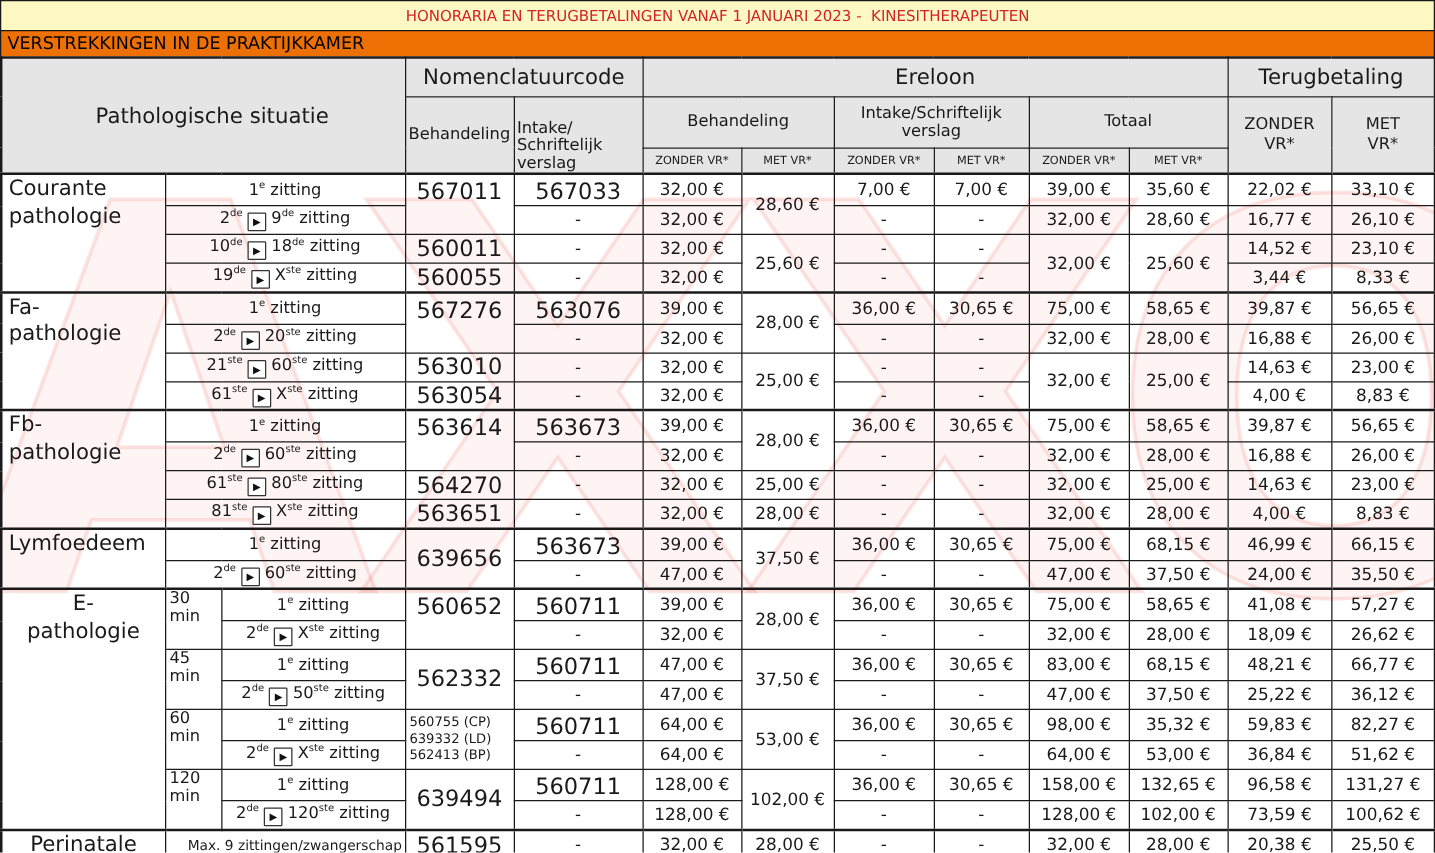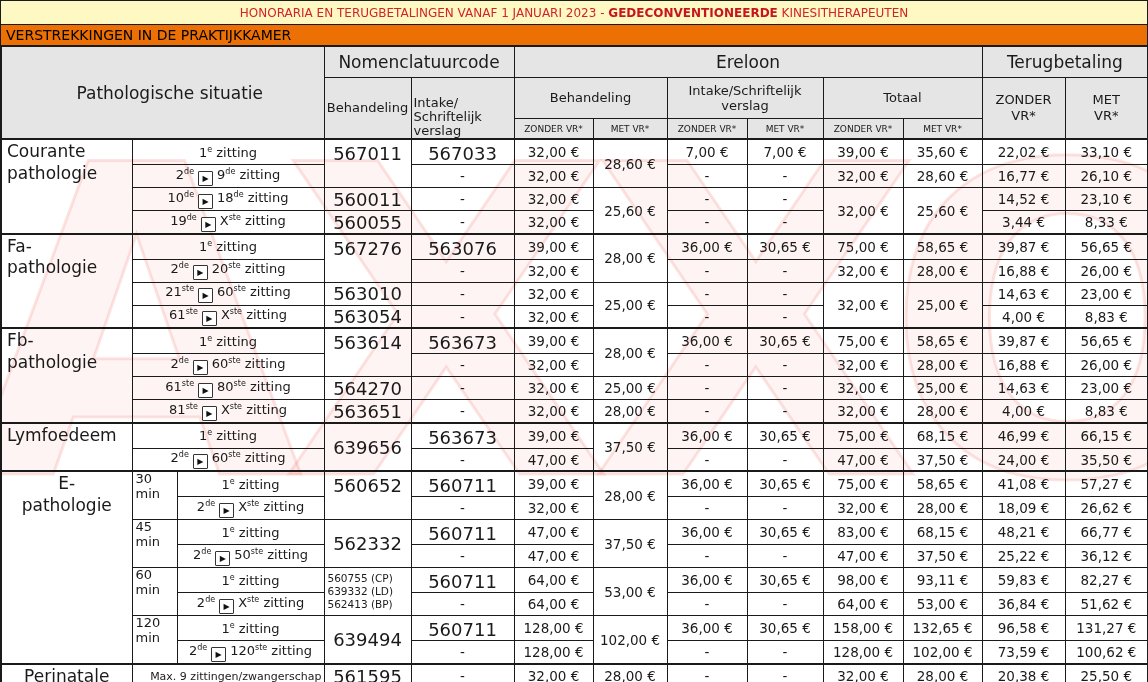--- a/index.html
+++ b/index.html
@@ -74,21 +74,21 @@
     font-size:8px;line-height:13px;text-align:center;
     margin:0 4px;vertical-align:-2px;color:#111;background:#fff;
   }
 </style>
 </head>
 <body>
 
 <div class="page">
   <div class="watermark">AXXON</div>
   <div class="content">
-    <div class="title-row"><span>HONORARIA EN TERUGBETALINGEN VANAF 1 JANUARI 2023 - </span><b>GEDECONVENTIONEERDE</b><span> KINESITHERAPEUTEN</span></div>
+    <div class="title-row"><span>HONORARIA EN TERUGBETALINGEN VANAF 1 JANUARI 2023 - </span><span> KINESITHERAPEUTEN</span></div>
     <div class="orange-bar">VERSTREKKINGEN IN DE PRAKTIJKKAMER</div>
     <table>
       <colgroup>
         <col style="width:131px">
           <col style="width:45px">
           <col style="width:147px">
         <col style="width:87px">
           <col style="width:103px">
         <col style="width:79px">
           <col style="width:74px">
@@ -362,21 +362,21 @@
             <td class="zit">1<sup>e</sup> zitting</td>
             <td rowspan="2" class="codes">560755 (CP)
 639332 (LD)
 562413 (BP)</td>
             <td class="code vtop">560711</td>
             <td>64,00 €</td>
             <td rowspan="2">53,00 €</td>
             <td>36,00 €</td>
             <td>30,65 €</td>
             <td>98,00 €</td>
-            <td>93,11 €</td>
+            <td>35,32 €</td>
             <td>59,83 €</td>
             <td>82,27 €</td>
           </tr>
           <tr>
             <td class="zit">2<sup>de</sup><span class="arrow">▶</span>X<sup>ste</sup> zitting</td>
             <td>-</td>
             <td>64,00 €</td>
             <td>-</td>
             <td>-</td>
             <td>64,00 €</td>

